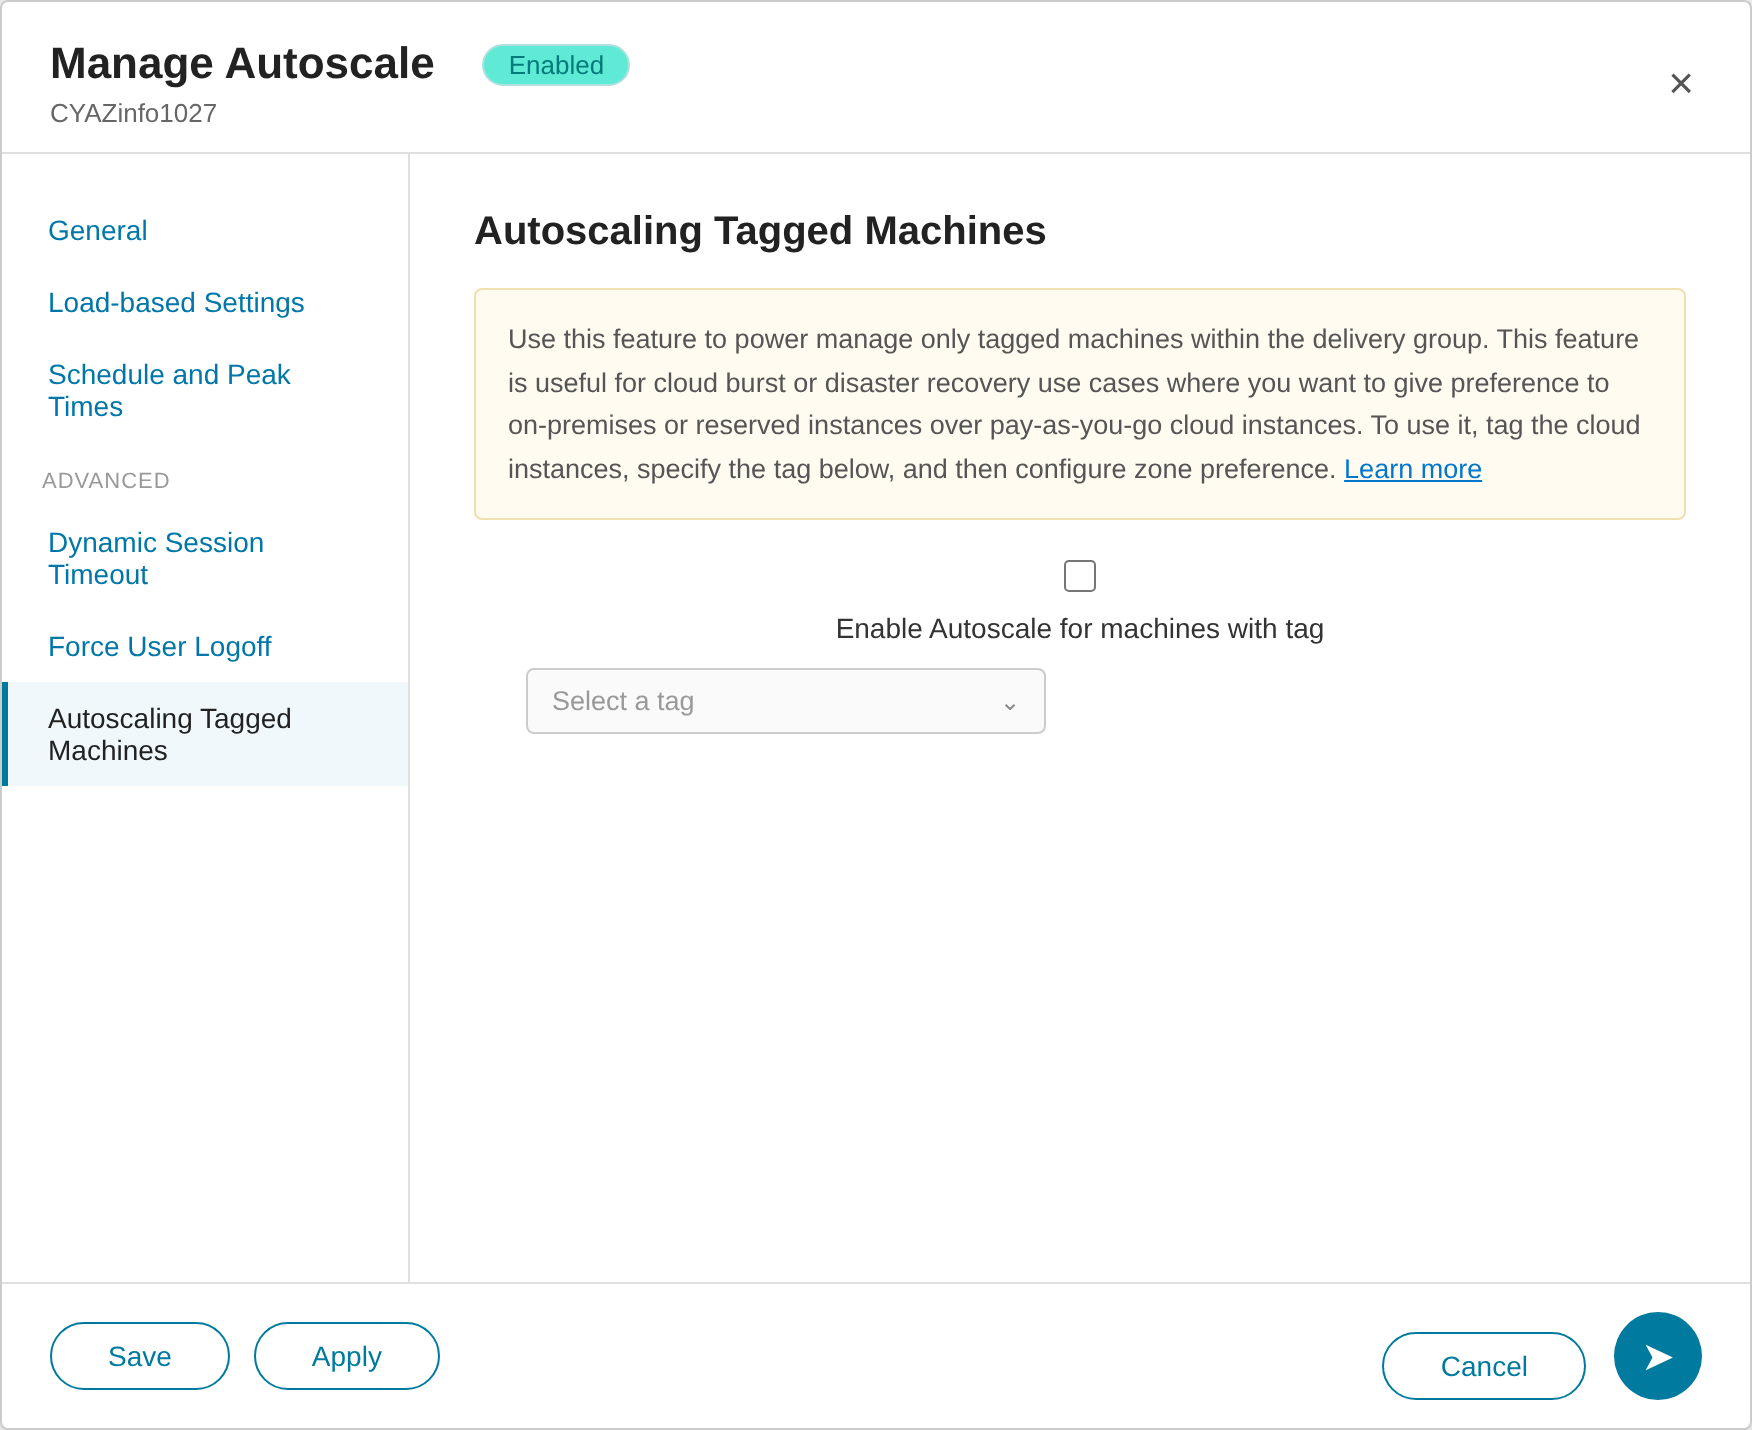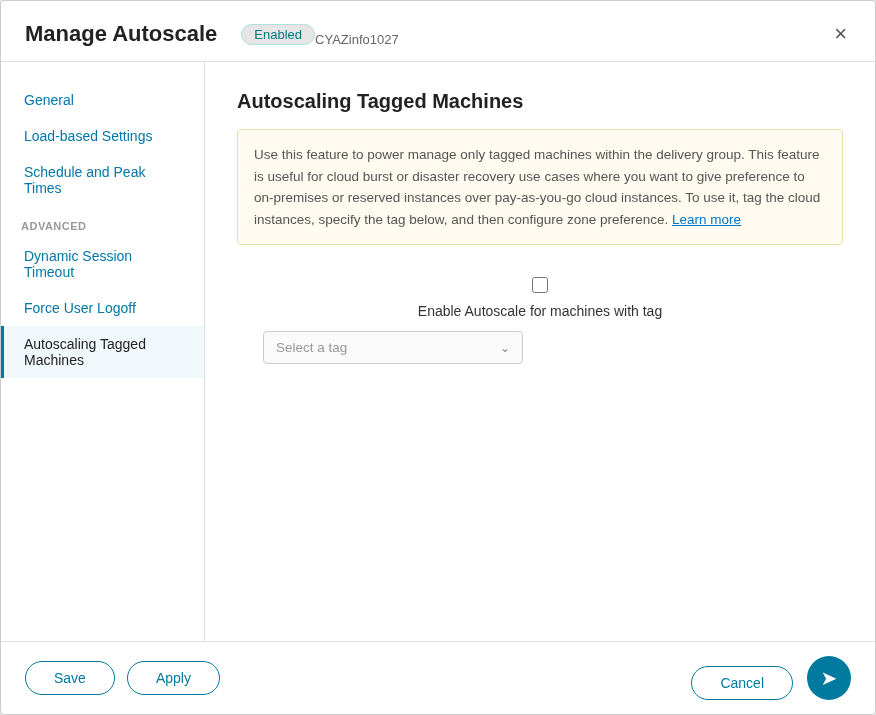--- a/index.html
+++ b/index.html
@@ -28,33 +28,32 @@
       border-bottom: 1px solid #e0e0e0;
       flex-shrink: 0;
     }
     .modal-title {
       font-size: 22px;
       font-weight: 700;
       color: #222;
       margin-right: 12px;
     }
     .status-badge {
-      background: #e5e5e5;
+      background: #5eead4;
       color: #007a7a;
       border: 1px solid #b0e0e0;
       border-radius: 12px;
       padding: 2px 12px;
       font-size: 13px;
       font-weight: 500;
     }
     .header-left {
       display: flex;
-      flex-direction: row;
+      flex-direction: column;
       flex: 1;
-      align-items: flex-end;
     }
     .header-title-row {
       display: flex;
       align-items: center;
       gap: 12px;
     }
     .close-btn {
       background: none;
       border: none;
       cursor: pointer;
@@ -84,21 +83,21 @@
     }
     .sidebar-item.active {
       color: #222;
       border-left: 3px solid #007a9e;
       background: #f0f8fb;
       font-weight: 500;
     }
     .sidebar-section-label {
       padding: 14px 20px 6px 20px;
       font-size: 11px;
-      font-weight: 700;
+      font-weight: 400;
       color: #999;
       text-transform: uppercase;
       letter-spacing: 0.5px;
     }
     .content-area {
       flex: 1;
       padding: 28px 32px;
       overflow-y: auto;
     }
     .content-title {
@@ -108,21 +107,21 @@
       margin-bottom: 16px;
     }
     .info-box {
       background: #fffbf0;
       border: 1px solid #f0e0b0;
       border-radius: 4px;
       padding: 14px 16px;
       font-size: 13.5px;
       color: #555;
       line-height: 1.6;
-      margin-bottom: 32px;
+      margin-bottom: 20px;
     }
     .info-box a {
       color: #0077cc;
       text-decoration: underline;
     }
     .checkbox-row {
       display: flex;
       align-items: center;
       gap: 10px;
       margin-bottom: 12px;

